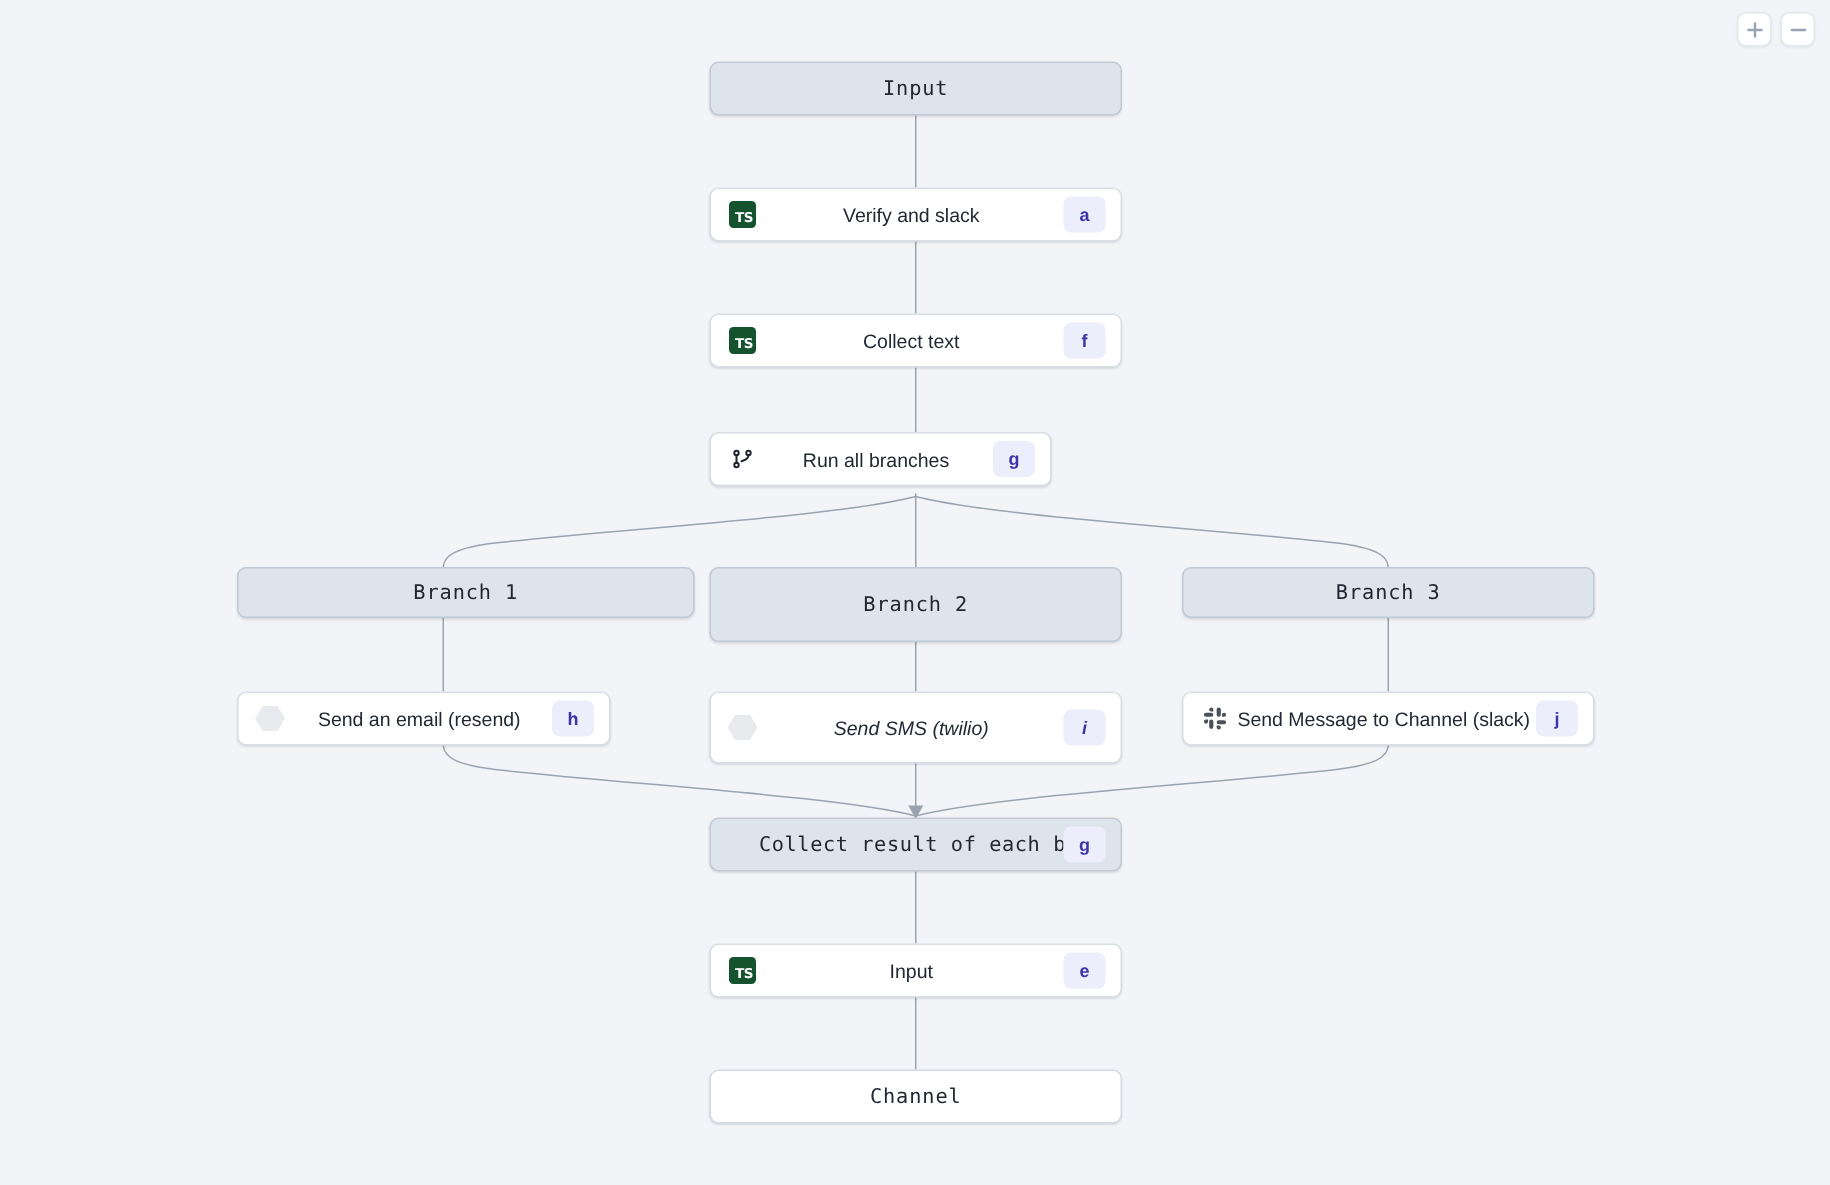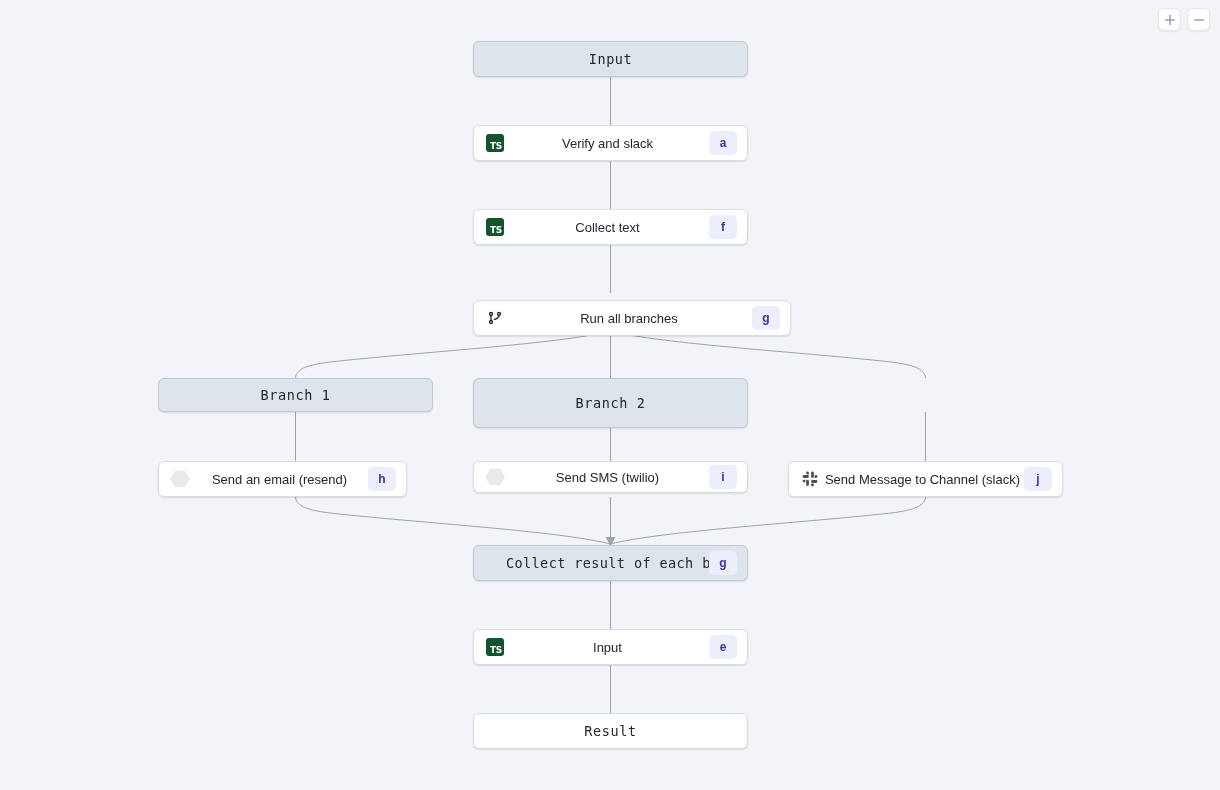--- a/index.html
+++ b/index.html
@@ -178,50 +178,53 @@
   </div>
 
   <div class="node step" style="left:473px; top:209px; width:275px; height:36px;">
     <span class="icon-slot">
         <span class="ts-icon">TS</span>
       </span>
     <span class="label">Collect text</span>
     <span class="badge">f</span>
   </div>
 
-  <div class="node step" style="left:473px; top:300px; width:318px; height:36px;">
+  <div class="node step" style="left:473px; top:288px; width:228px; height:36px;">
     <span class="icon-slot">
       <svg width="16" height="16" viewBox="0 0 24 24" fill="none" stroke="#1f2430" stroke-width="2" stroke-linecap="round" stroke-linejoin="round">
         <circle cx="6" cy="18" r="2.2"></circle>
         <circle cx="6" cy="6" r="2.2"></circle>
         <circle cx="18" cy="6" r="2.2"></circle>
         <path d="M6 8.2v7.6"></path>
         <path d="M18 8.2c0 4-4 5-7 6"></path>
       </svg>
     </span>
     <span class="label">Run all branches</span>
     <span class="badge">g</span>
   </div>
 
-  <div class="node terminal" style="left:158px; top:378px; width:275px; height:34px;align-items:center;">
+  <div class="node terminal" style="left:158px; top:378px; width:305px; height:34px;align-items:center;">
     <span class="label">Branch 1</span>
   </div>
   <div class="node terminal" style="left:473px; top:378px; width:275px; height:50px;">
     <span class="label">Branch 2</span>
   </div>
+  <div class="node terminal" style="left:788px; top:378px; width:275px; height:34px;">
+    <span class="label">Branch 3</span>
+  </div>
 
   <div class="node step" style="left:158px; top:461px; width:249px; height:36px;">
     <span class="icon-slot">
         <span class="hex-icon"></span>
       </span>
     <span class="label">Send an email (resend)</span>
     <span class="badge">h</span>
   </div>
 
-  <div class="node step" style="left:473px; top:461px; width:275px; height:32px;">
+  <div class="node step" style="left:473px; top:461px; width:275px; height:48px;font-style:italic;">
     <span class="icon-slot">
         <span class="hex-icon"></span>
       </span>
     <span class="label">Send SMS (twilio)</span>
     <span class="badge">i</span>
   </div>
 
   <div class="node step" style="left:788px; top:461px; width:275px; height:36px;">
     <span class="icon-slot">
       <svg width="16" height="16" viewBox="0 0 24 24" fill="#4a4f58">
@@ -243,21 +246,21 @@
 
   <div class="node step" style="left:473px; top:629px; width:275px; height:36px;">
     <span class="icon-slot">
         <span class="ts-icon">TS</span>
       </span>
     <span class="label">Input</span>
     <span class="badge">e</span>
   </div>
 
   <div class="node terminal-white" style="left:473px; top:713px; width:275px; height:36px;">
-    <span class="label">Result</span>
+    <span class="label">Channel</span>
   </div>
 
   <div class="zoom-controls">
     <div class="zoom-btn">
       <svg width="12" height="12" viewBox="0 0 12 12" stroke="#98a2b3" stroke-width="1.6" stroke-linecap="round">
         <line x1="6" y1="1.6" x2="6" y2="10.4"></line>
         <line x1="1.6" y1="6" x2="10.4" y2="6"></line>
       </svg>
     </div>
     <div class="zoom-btn">

